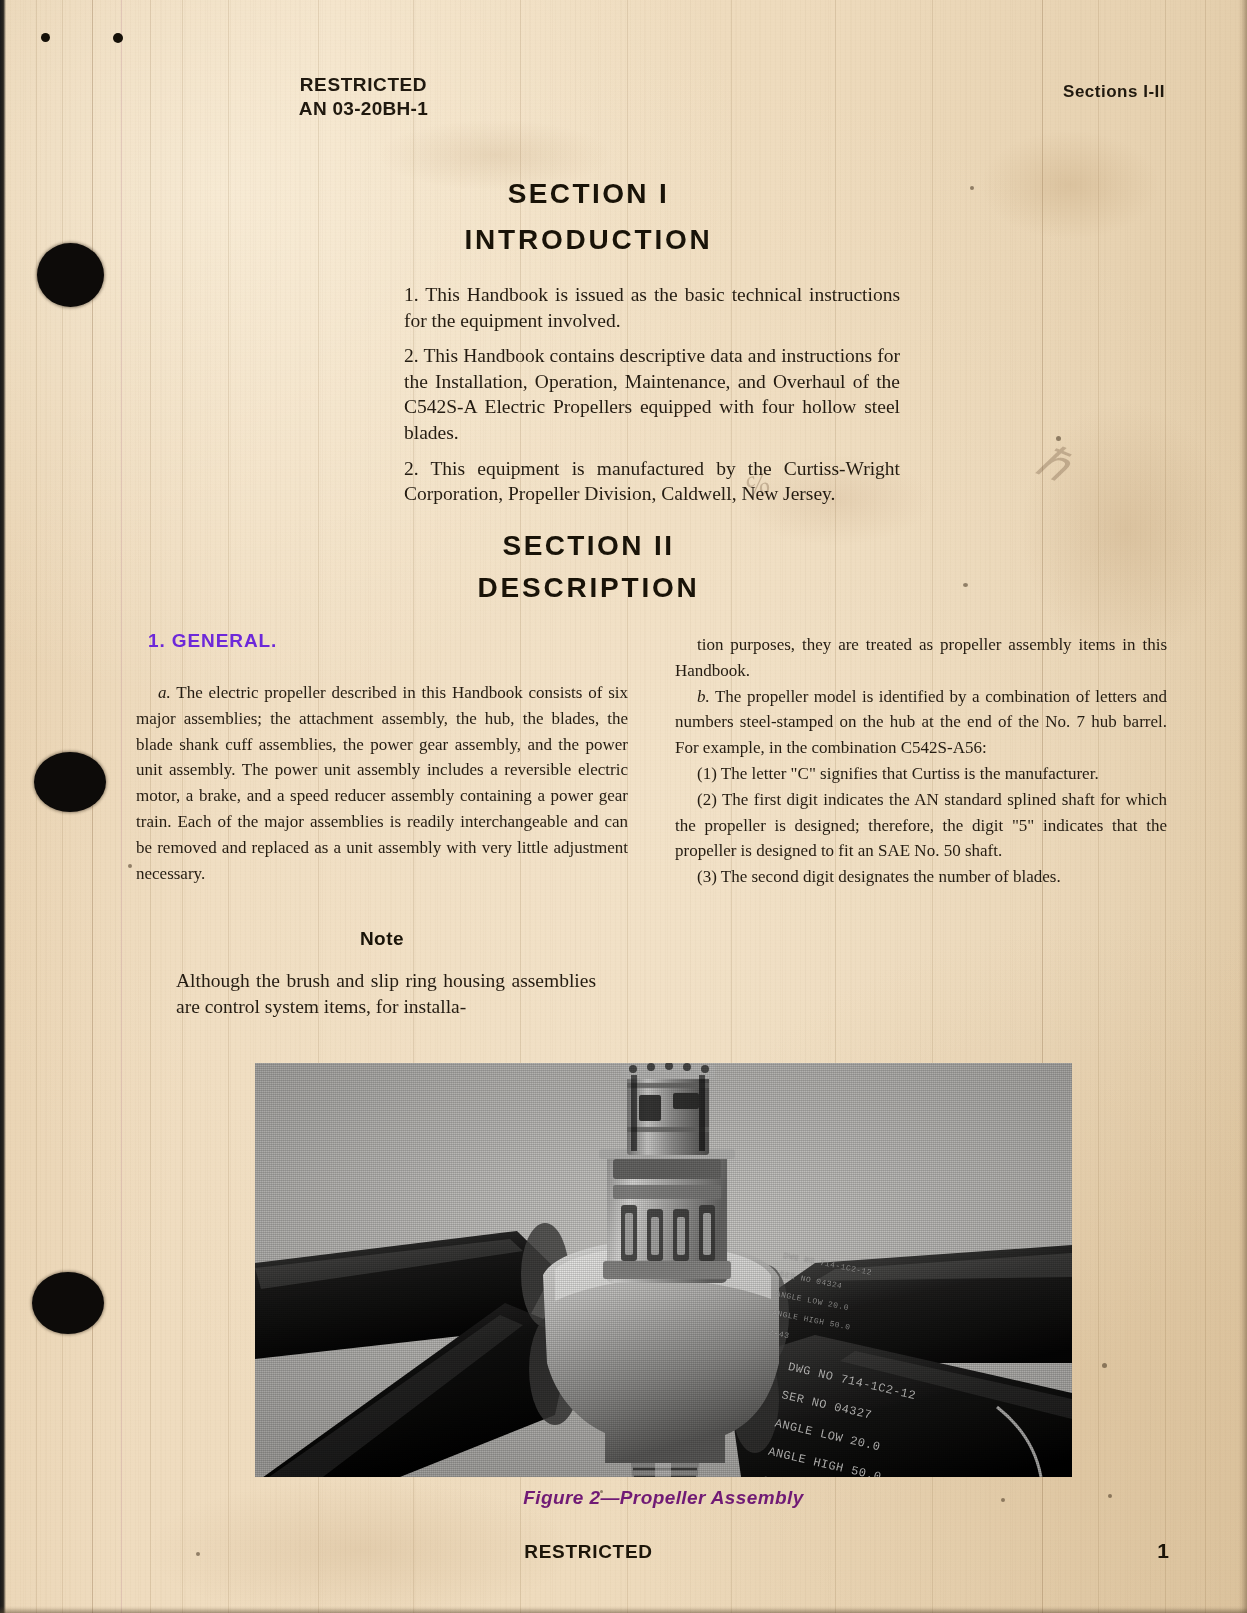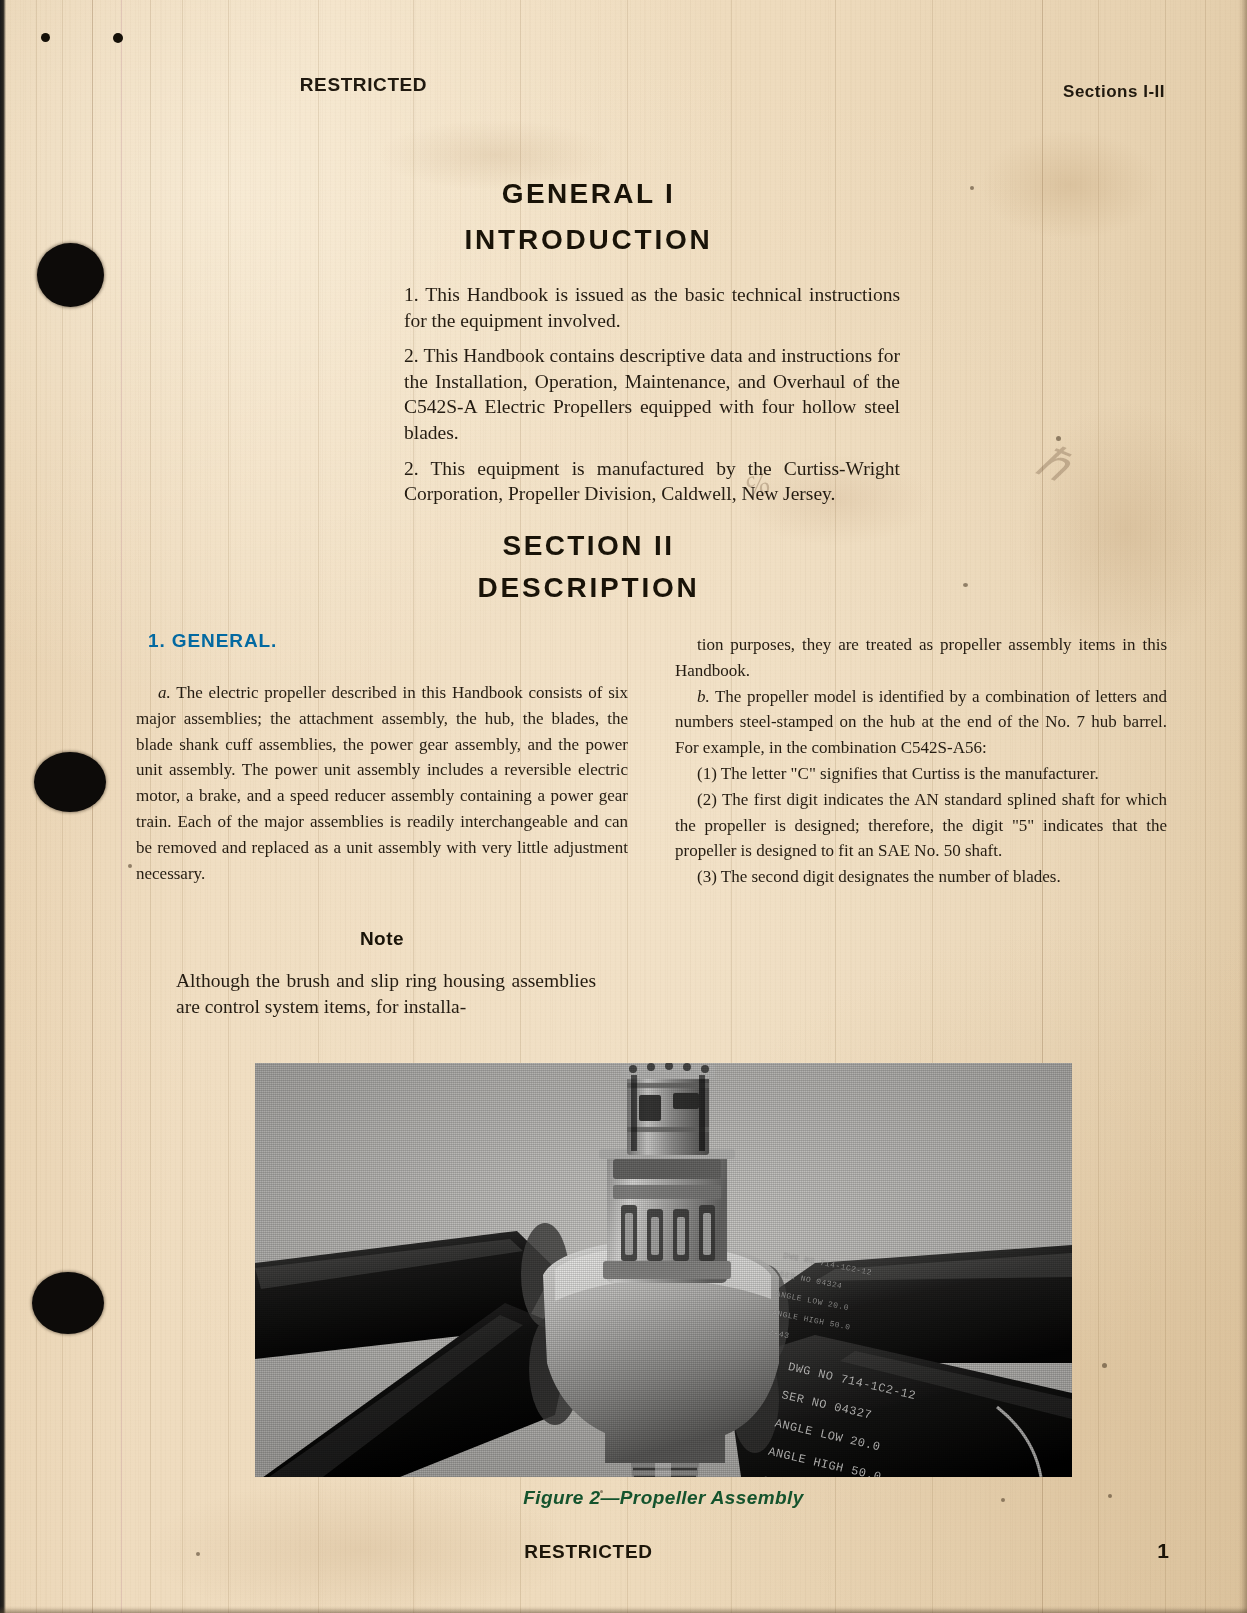--- a/index.html
+++ b/index.html
@@ -153,21 +153,21 @@
   .intro-block p + p { margin-top: 10px; }
 
   #general-head {
     position: absolute;
     left: 148px;
     top: 630px;
     font-family: "Liberation Sans", sans-serif;
     font-weight: bold;
     font-size: 19px;
     letter-spacing: .9px;
-    color: #0369a1;
+    color: #6d28d9;
   }
   .col {
     position: absolute;
     font-size: 17px;
     line-height: 25.8px;
     text-align: justify;
   }
   #col-left  { left: 136px; top: 680px; width: 492px; }
   #col-right { left: 675px; top: 632px; width: 492px; }
   .col p { margin: 0; }
@@ -221,21 +221,21 @@
   #fig-caption {
     position: absolute;
     left: 255px; top: 1487px;
     width: 817px;
     text-align: center;
     font-family: "Liberation Sans", sans-serif;
     font-style: italic;
     font-weight: bold;
     font-size: 19px;
     letter-spacing: .4px;
-    color: #14532d;
+    color: #701a75;
   }
   #ftr-restricted {
     position: absolute;
     left: 0; top: 1541px;
     width: 1247px;
     text-align: center;
     padding-right: 70px;
     box-sizing: border-box;
     font-family: "Liberation Sans", sans-serif;
     font-weight: bold;
@@ -323,23 +323,24 @@
   <div class="pencil" style="left:745px; top:468px; font-size:30px; transform:rotate(-16deg);">℅</div>
   <div class="pencil" style="left:1040px; top:430px; font-size:46px; transform:rotate(22deg);">ℏ</div>
 
   <div class="punch-small" style="left:41px;  top:33px; width:9px;  height:9px;"></div>
   <div class="punch-small" style="left:113px; top:33px; width:10px; height:10px;"></div>
   <div class="punch" style="left:37px; top:243px;  width:67px; height:64px;"></div>
   <div class="punch" style="left:34px; top:752px;  width:72px; height:60px;"></div>
   <div class="punch" style="left:32px; top:1272px; width:72px; height:62px;"></div>
 
   <div class="hdr" id="hdr-restricted">RESTRICTED</div>
+  <div class="hdr" id="hdr-docnum">AN 03-20BH-1</div>
   <div class="hdr" id="hdr-sections">Sections I-II</div>
 
-  <div class="section-title" id="sec1-num">GENERAL I</div>
+  <div class="section-title" id="sec1-num">SECTION I</div>
   <div class="section-title" id="sec1-name">INTRODUCTION</div>
 
   <div class="intro-block">
     <p>1.  This Handbook is issued as the basic technical instructions for the equipment involved.</p>
     <p>2.  This Handbook contains descriptive data and instructions for the Installation, Operation, Maintenance, and Overhaul of the C542S-A Electric Propellers equipped with four hollow steel blades.</p>
     <p>2.  This equipment is manufactured by the Curtiss-Wright Corporation, Propeller Division, Caldwell, New Jersey.</p>
   </div>
 
   <div class="section-title" id="sec2-num">SECTION II</div>
   <div class="section-title" id="sec2-name">DESCRIPTION</div>

